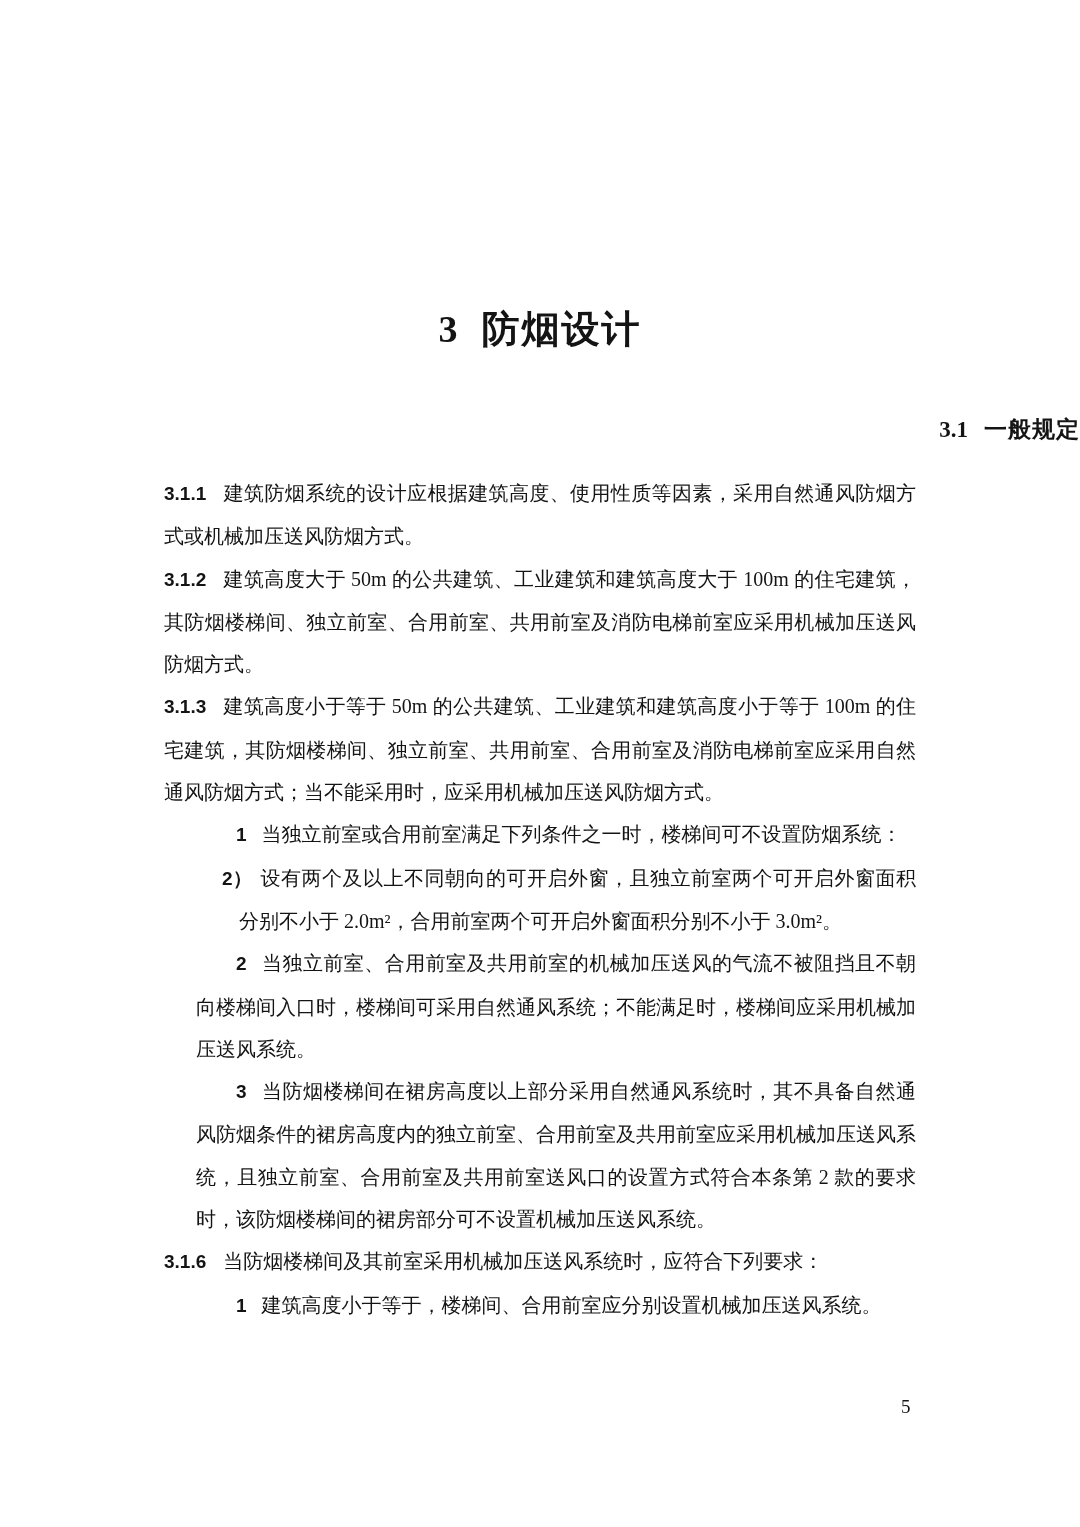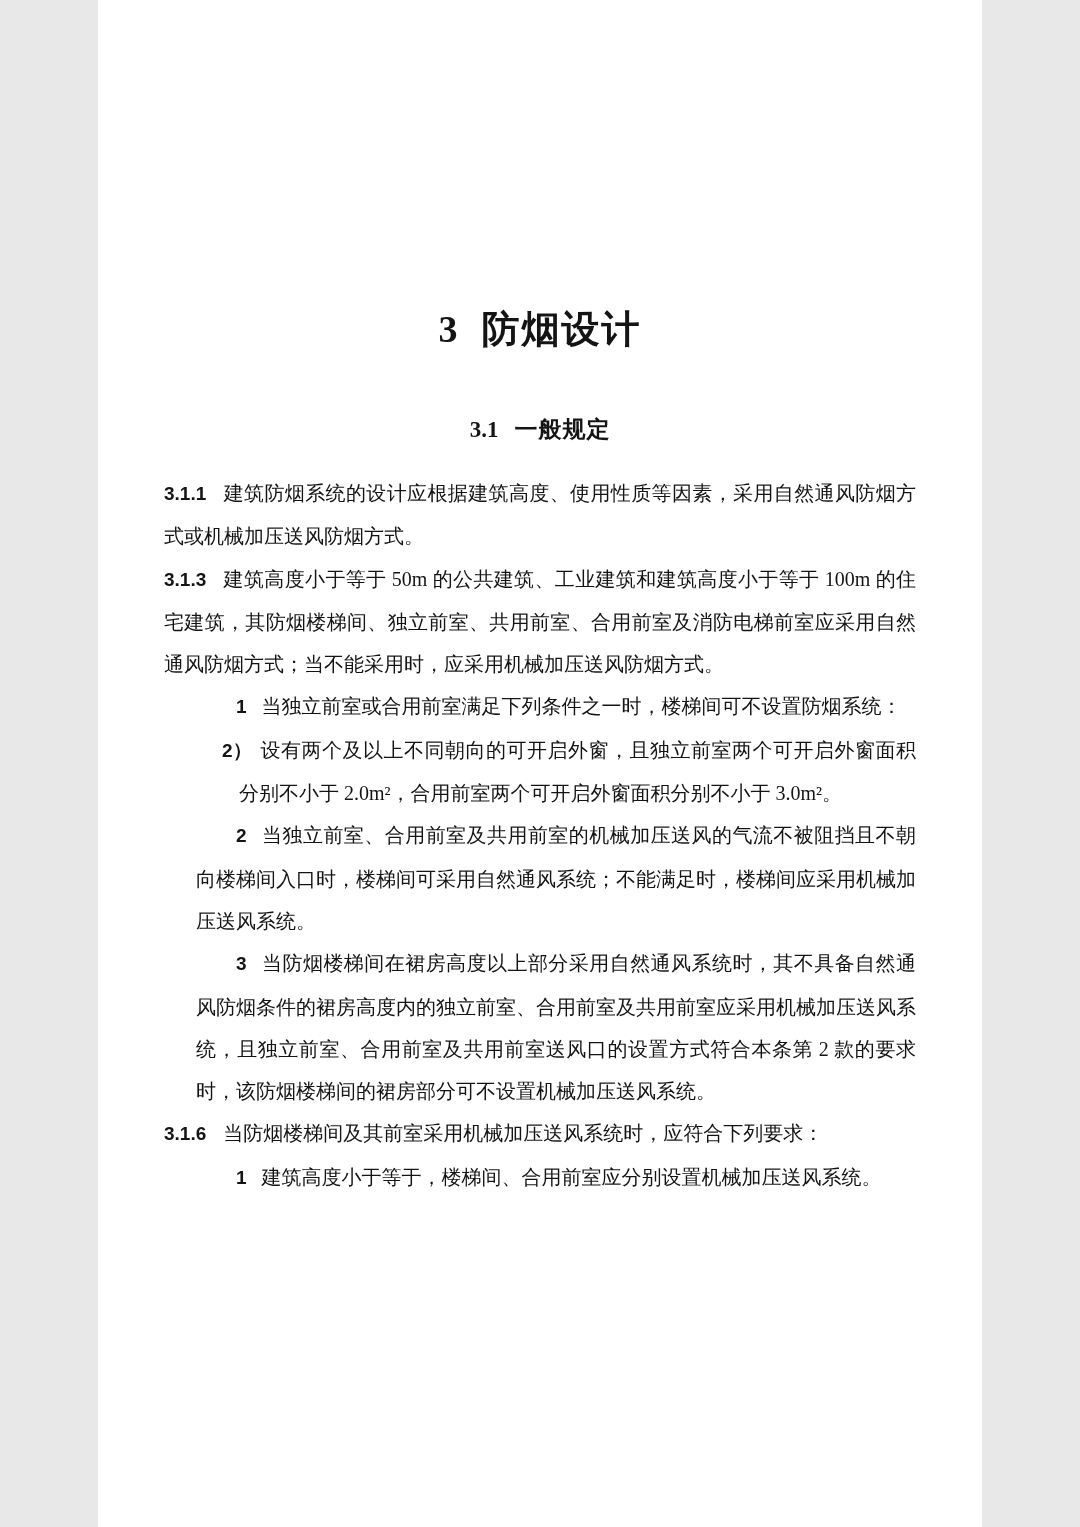--- a/index.html
+++ b/index.html
@@ -2,21 +2,21 @@
 <html lang="zh"><head>
 <meta charset="utf-8">
 <style>
   html, body {
     margin: 0;
     padding: 0;
     background: #e8e8e8;
   }
   .page {
     position: relative;
-    width: 884px;
+    width: 1080px;
     height: 1527px;
     margin: 0 auto;
     background: #ffffff;
     color: #141414;
     font-family: "Liberation Serif", serif;
     overflow: hidden;
   }
   .chapter-title {
     margin: 0;
     padding-top: 304px;
@@ -26,21 +26,21 @@
     font-weight: bold;
     letter-spacing: 2px;
   }
   .chapter-title .chapter-num {
     margin-right: 24px;
     letter-spacing: 0;
   }
   .section-title {
     margin: 0;
     padding-top: 60px;
-    text-align: center;
+    text-align: right;
     font-size: 23px;
     line-height: 32px;
     font-weight: bold;
     letter-spacing: 1px;
   }
   .section-title .section-num {
     margin-right: 16px;
     letter-spacing: 0;
   }
   .doc-body {
@@ -84,20 +84,21 @@
   <h1 class="chapter-title">
     <span class="chapter-num">3</span><span>防烟设计</span>
   </h1>
 
   <h2 class="section-title">
     <span class="section-num">3.1</span><span>一般规定</span>
   </h2>
 
   <div class="doc-body" id="doc-body">
       <p class="block clause"><span class="num">3.1.1</span><span>建筑防烟系统的设计应根据建筑高度、使用性质等因素，采用自然通风防烟方式或机械加压送风防烟方式。</span></p>
+      <p class="block clause"><span class="num">3.1.2</span><span>建筑高度大于 50m 的公共建筑、工业建筑和建筑高度大于 100m 的住宅建筑，其防烟楼梯间、独立前室、合用前室、共用前室及消防电梯前室应采用机械加压送风防烟方式。</span></p>
       <p class="block clause"><span class="num">3.1.3</span><span>建筑高度小于等于 50m 的公共建筑、工业建筑和建筑高度小于等于 100m 的住宅建筑，其防烟楼梯间、独立前室、共用前室、合用前室及消防电梯前室应采用自然通风防烟方式；当不能采用时，应采用机械加压送风防烟方式。</span></p>
       <p class="block item"><span class="num">1</span><span>当独立前室或合用前室满足下列条件之一时，楼梯间可不设置防烟系统：</span></p>
       <p class="block subitem"><span class="num">2）</span><span>设有两个及以上不同朝向的可开启外窗，且独立前室两个可开启外窗面积分别不小于 2.0m²，合用前室两个可开启外窗面积分别不小于 3.0m²。</span></p>
       <p class="block item"><span class="num">2</span><span>当独立前室、合用前室及共用前室的机械加压送风的气流不被阻挡且不朝向楼梯间入口时，楼梯间可采用自然通风系统；不能满足时，楼梯间应采用机械加压送风系统。</span></p>
       <p class="block item"><span class="num">3</span><span>当防烟楼梯间在裙房高度以上部分采用自然通风系统时，其不具备自然通风防烟条件的裙房高度内的独立前室、合用前室及共用前室应采用机械加压送风系统，且独立前室、合用前室及共用前室送风口的设置方式符合本条第 2 款的要求时，该防烟楼梯间的裙房部分可不设置机械加压送风系统。</span></p>
       <p class="block clause"><span class="num">3.1.6</span><span>当防烟楼梯间及其前室采用机械加压送风系统时，应符合下列要求：</span></p>
       <p class="block item"><span class="num">1</span><span>建筑高度小于等于，楼梯间、合用前室应分别设置机械加压送风系统。</span></p>
     </div>
 
   <div class="page-number">5</div>

